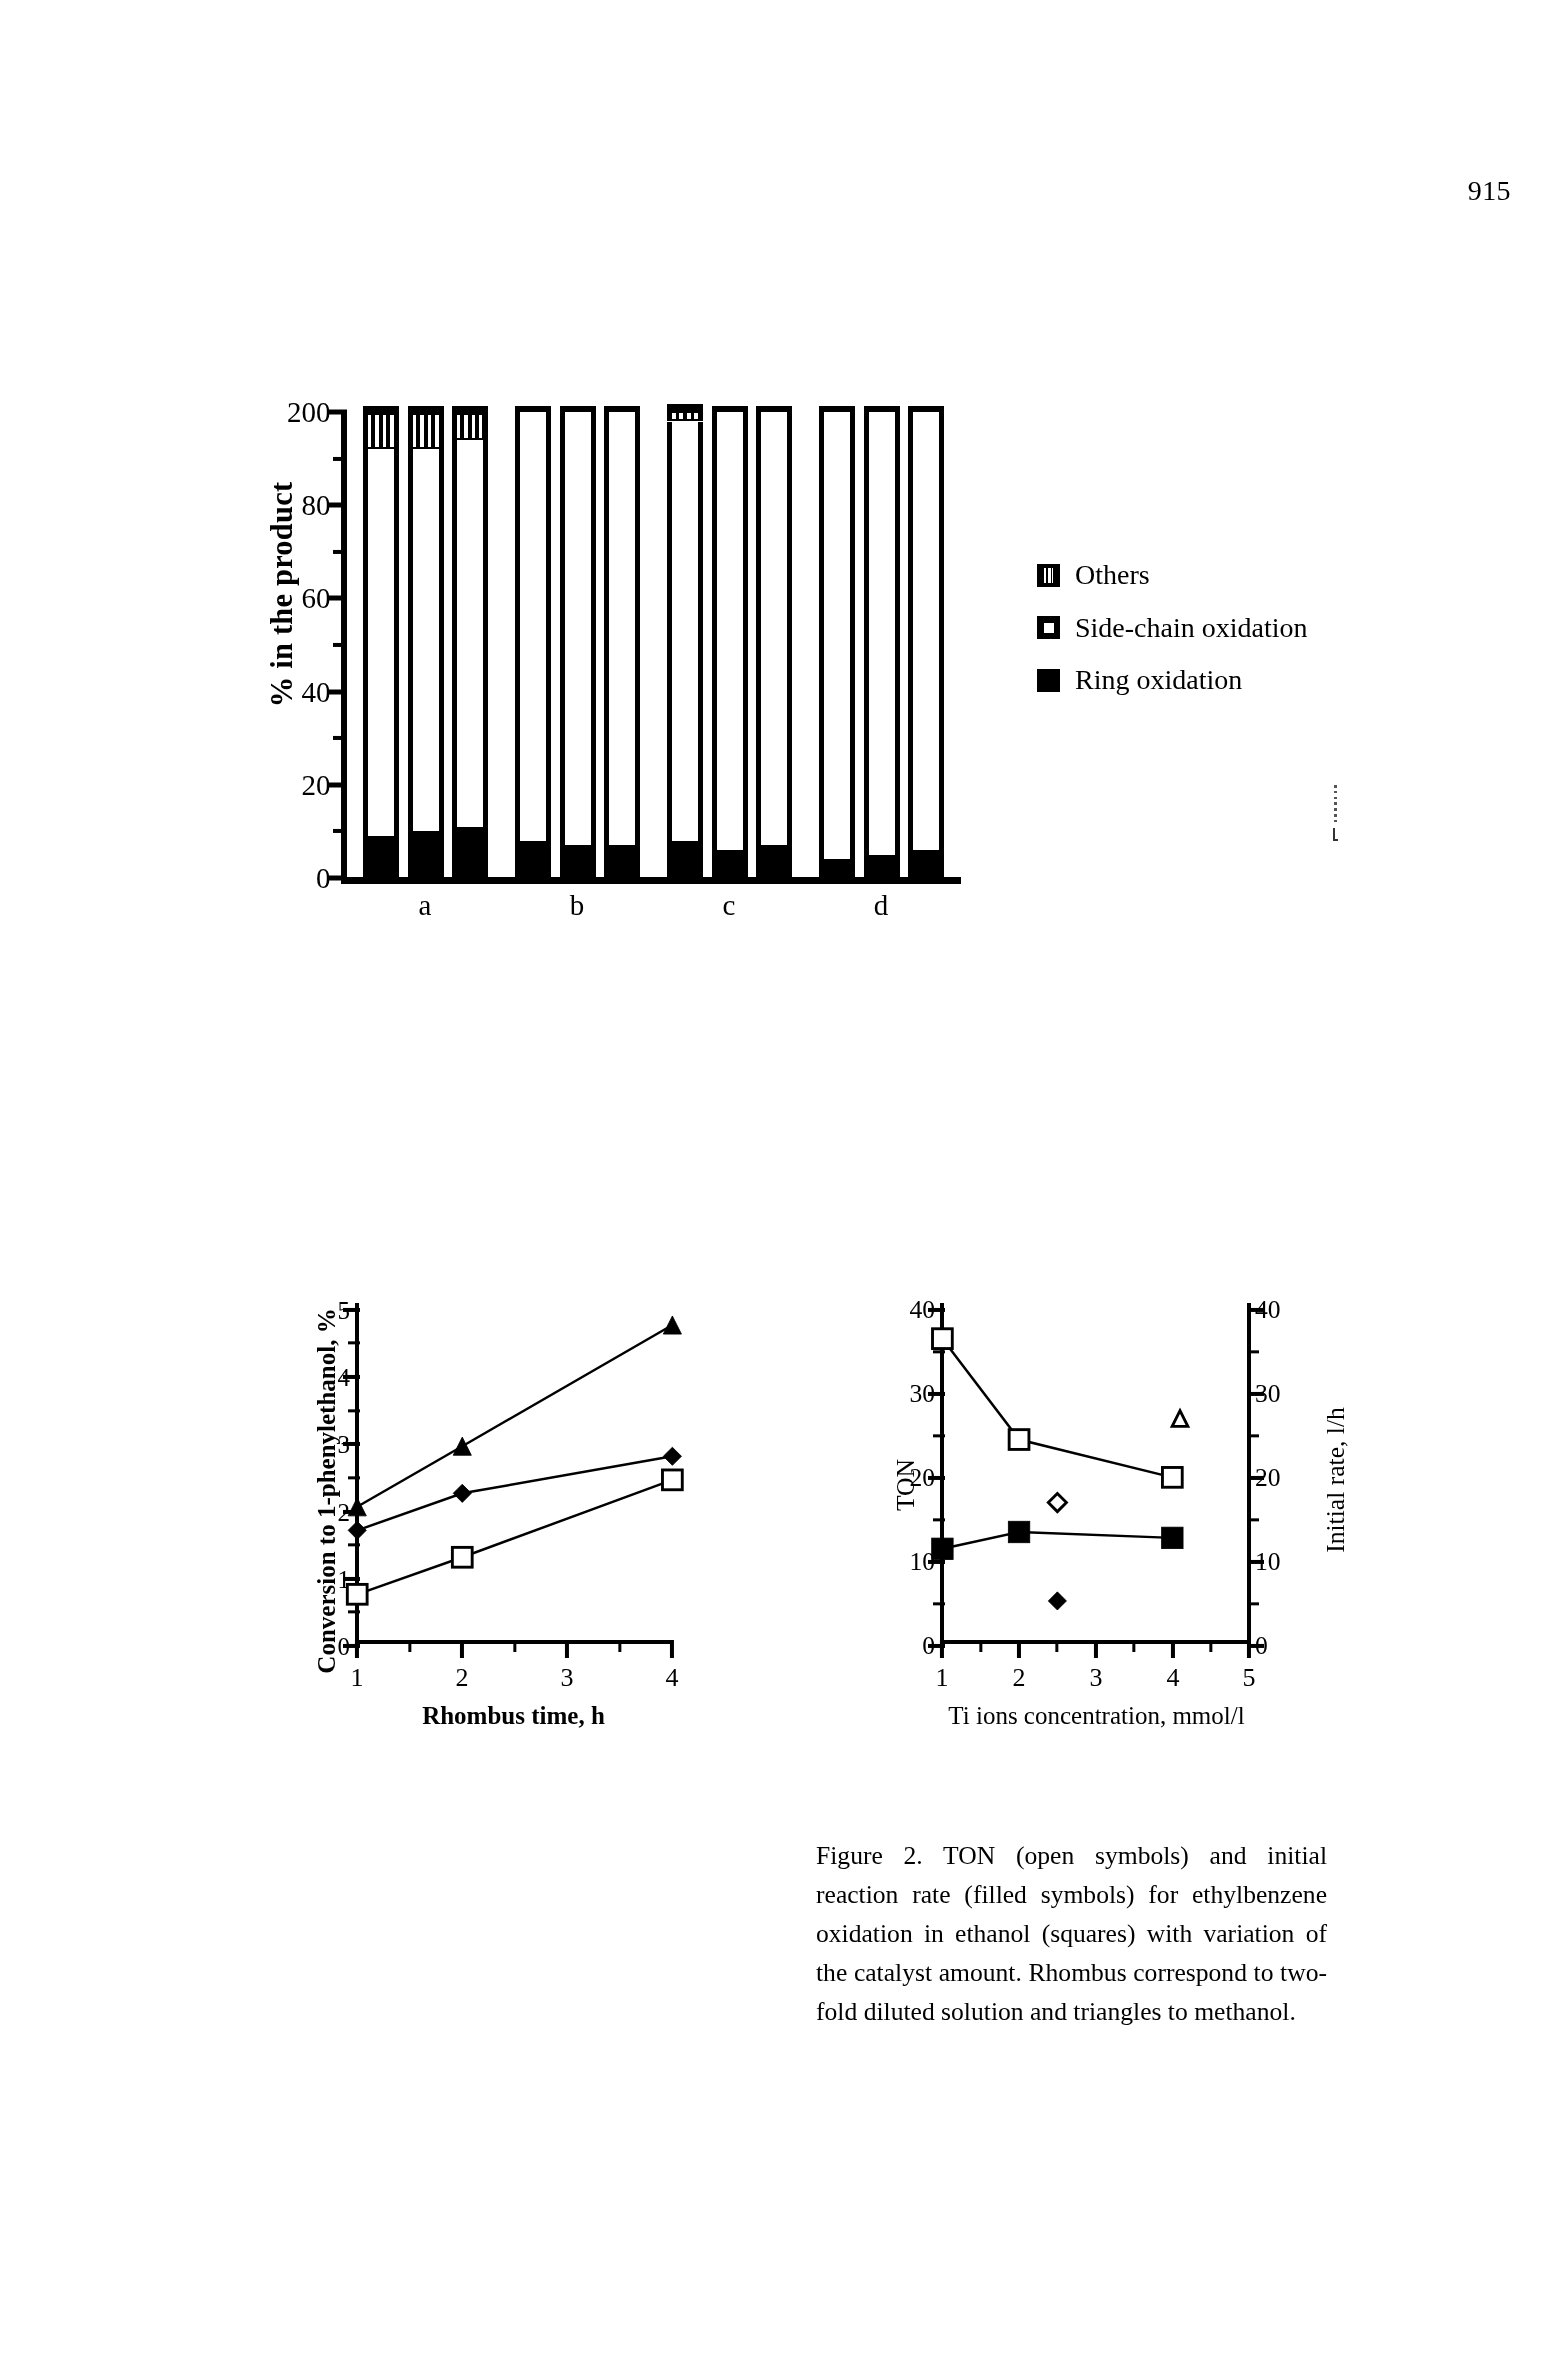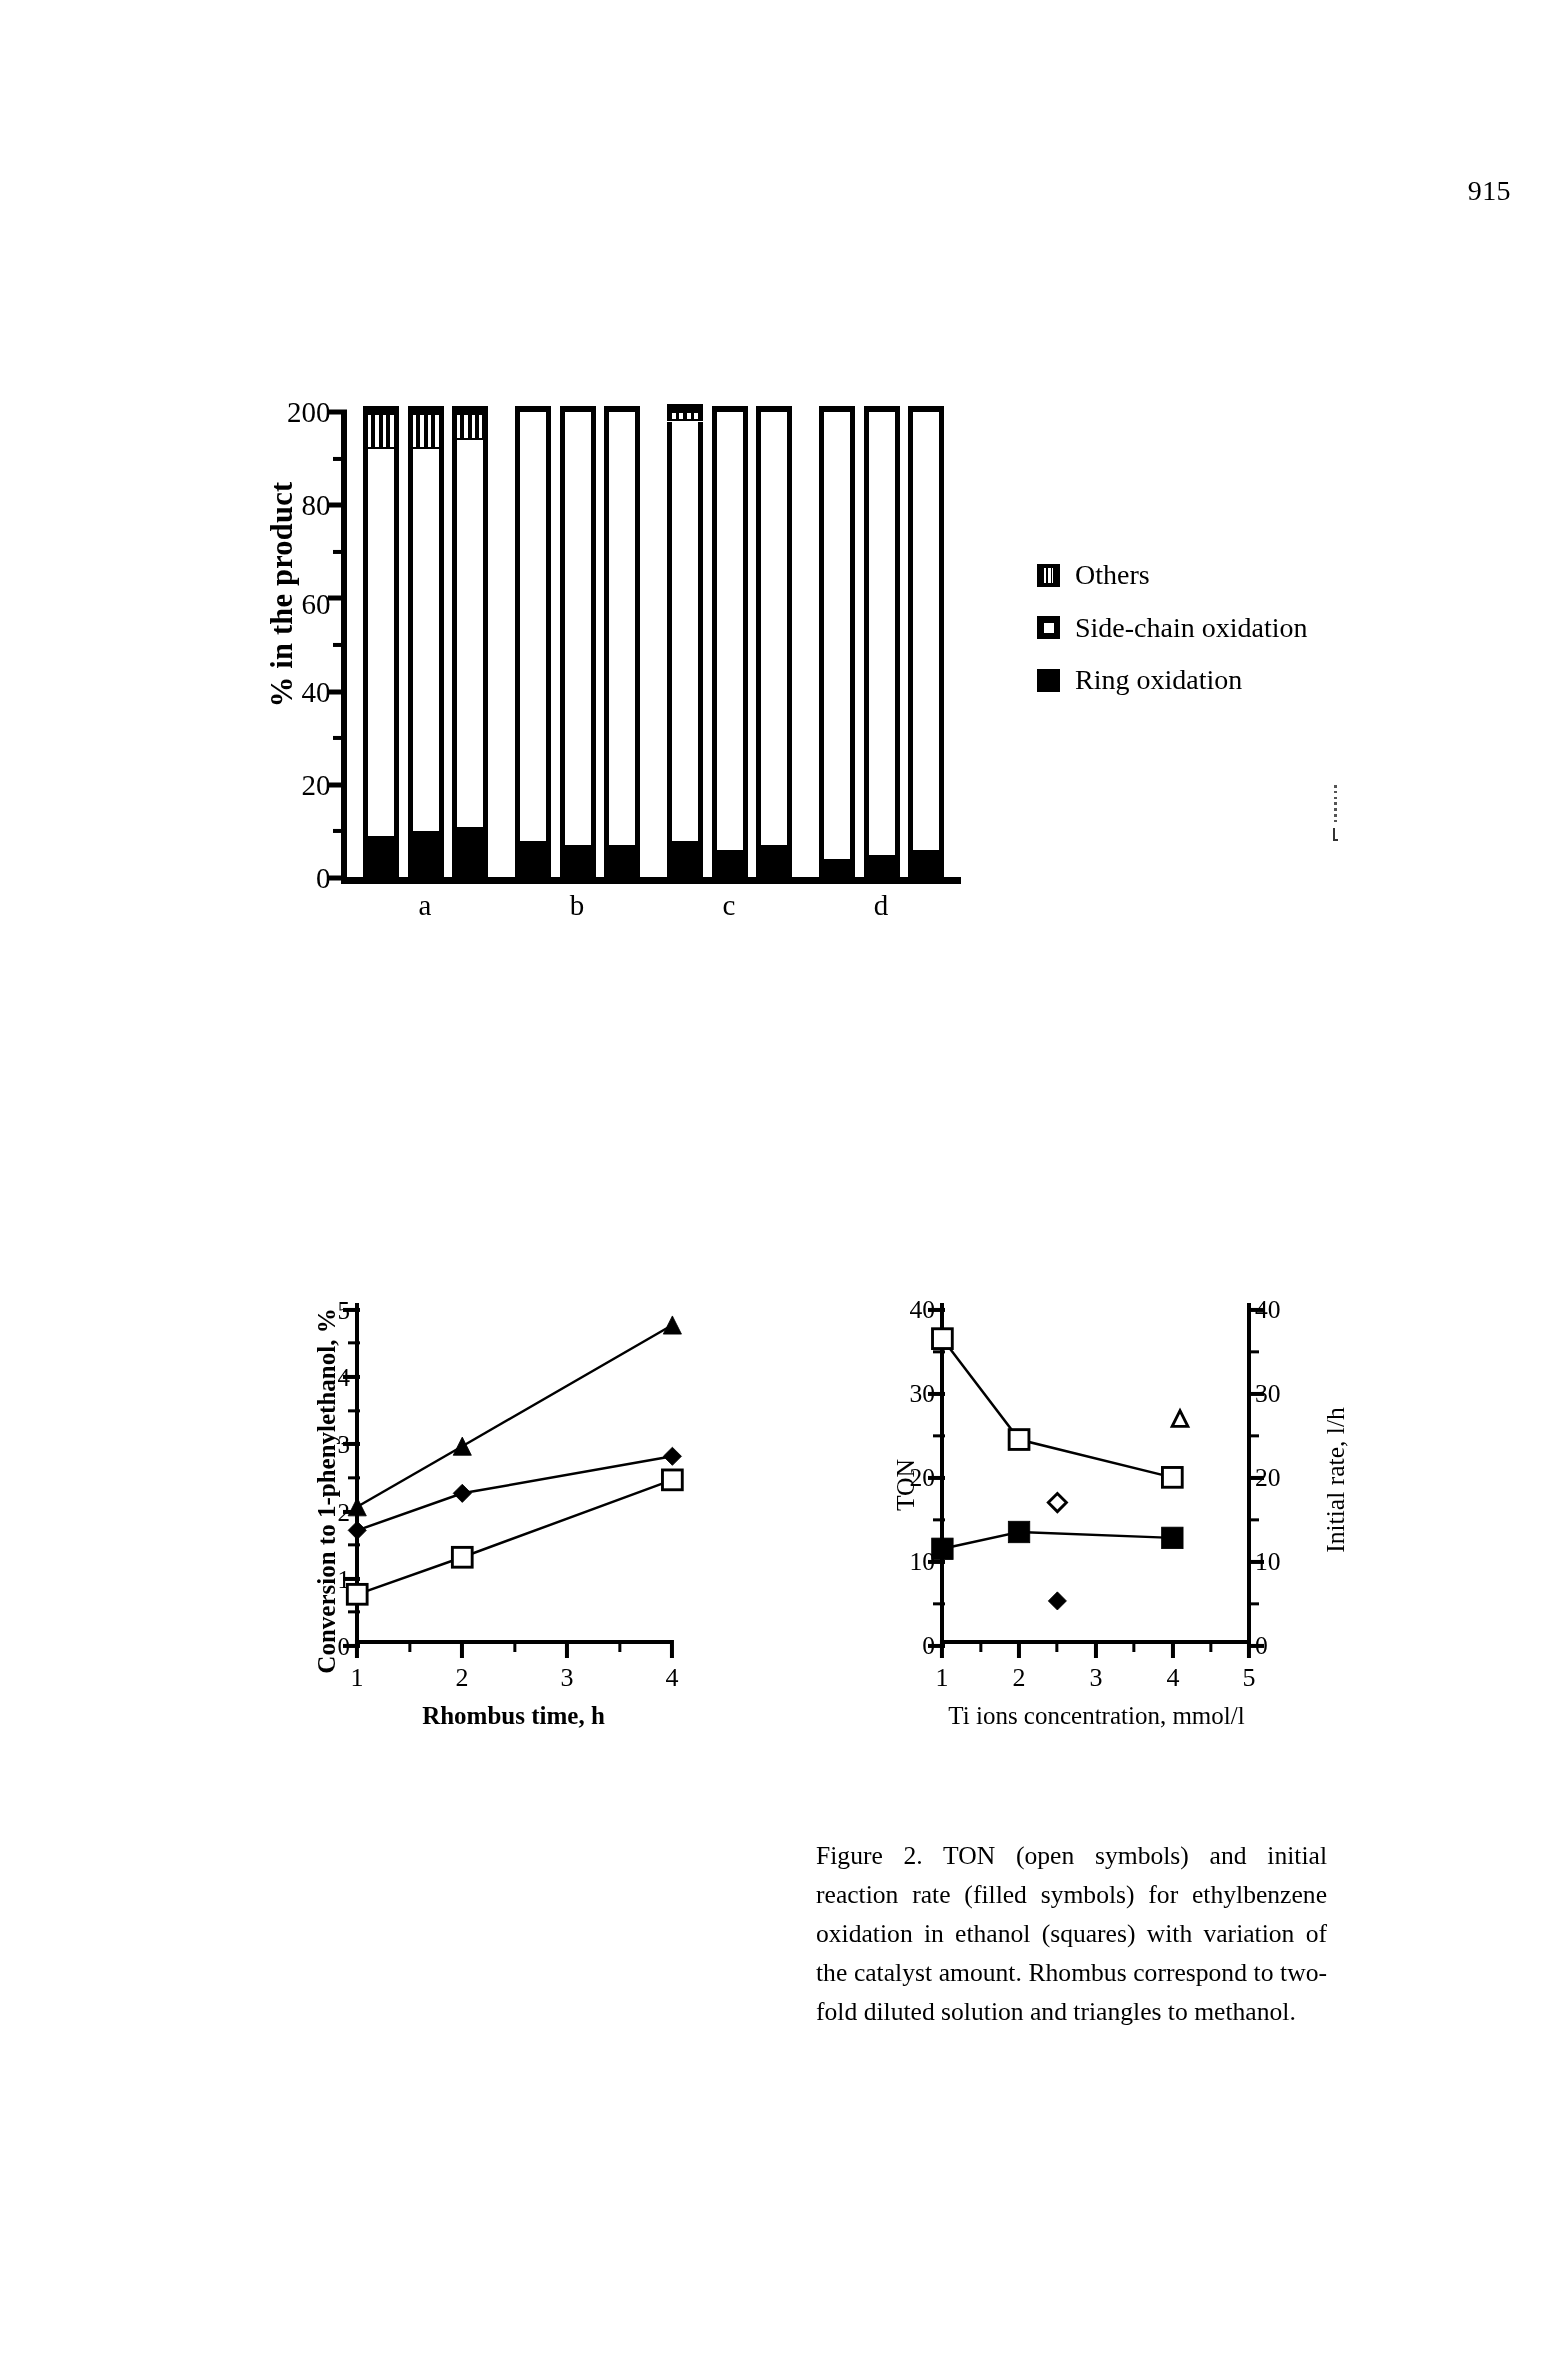--- a/index.html
+++ b/index.html
@@ -115,21 +115,21 @@
 
   <div id="fig1">
     <div class="plotwrap">
 
       <div class="ylabel">% in the product</div>
 
       <div class="yticks" id="fig1-yticks">
           <span style="top: 466px;">0</span>
           <span style="top: 373px;">20</span>
           <span style="top: 280px;">40</span>
-          <span style="top: 192px; text-align: right;">60</span>
+          <span style="top: 186px; text-align: right;">60</span>
           <span style="top: 93px;">80</span>
           <span style="top: 0px;">200</span>
         </div>
       <div id="fig1-tickmarks">
           <div class="tickmaj" style="top: 466px;"></div>
           <div class="tickmaj" style="top: 373px;"></div>
           <div class="tickmaj" style="top: 280px;"></div>
           <div class="tickmaj" style="top: 186px;"></div>
           <div class="tickmaj" style="top: 93px;"></div>
           <div class="tickmaj" style="top: 0px;"></div>

